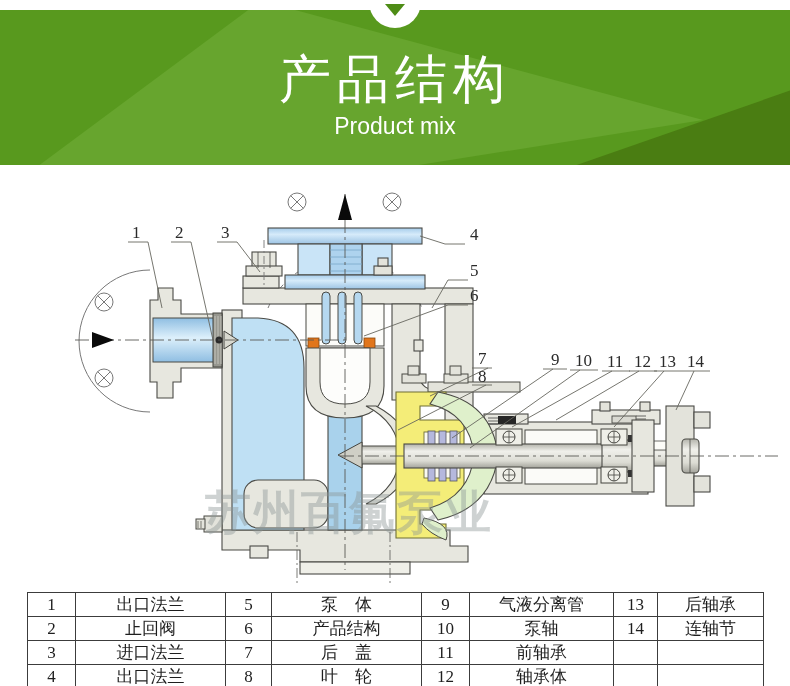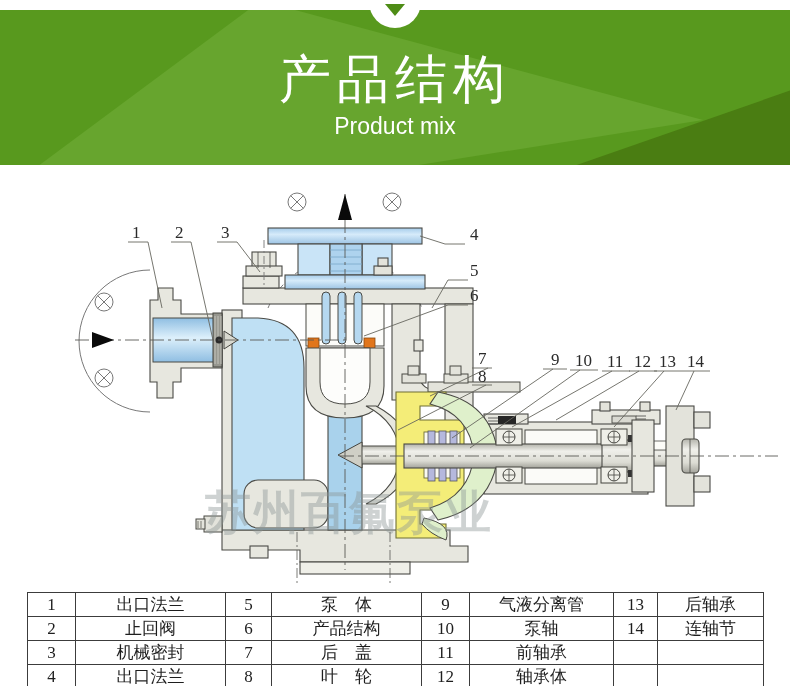--- a/index.html
+++ b/index.html
@@ -315,21 +315,21 @@
       <td>止回阀</td>
       <td>6</td>
       <td>产品结构</td>
       <td>10</td>
       <td>泵轴</td>
       <td>14</td>
       <td>连轴节</td>
     </tr>
     <tr>
       <td>3</td>
-      <td>机械密封</td>
+      <td>进口法兰</td>
       <td>7</td>
       <td>后　盖</td>
       <td>11</td>
       <td>前轴承</td>
       <td></td>
       <td></td>
     </tr>
     <tr>
       <td>4</td>
       <td>出口法兰</td>

